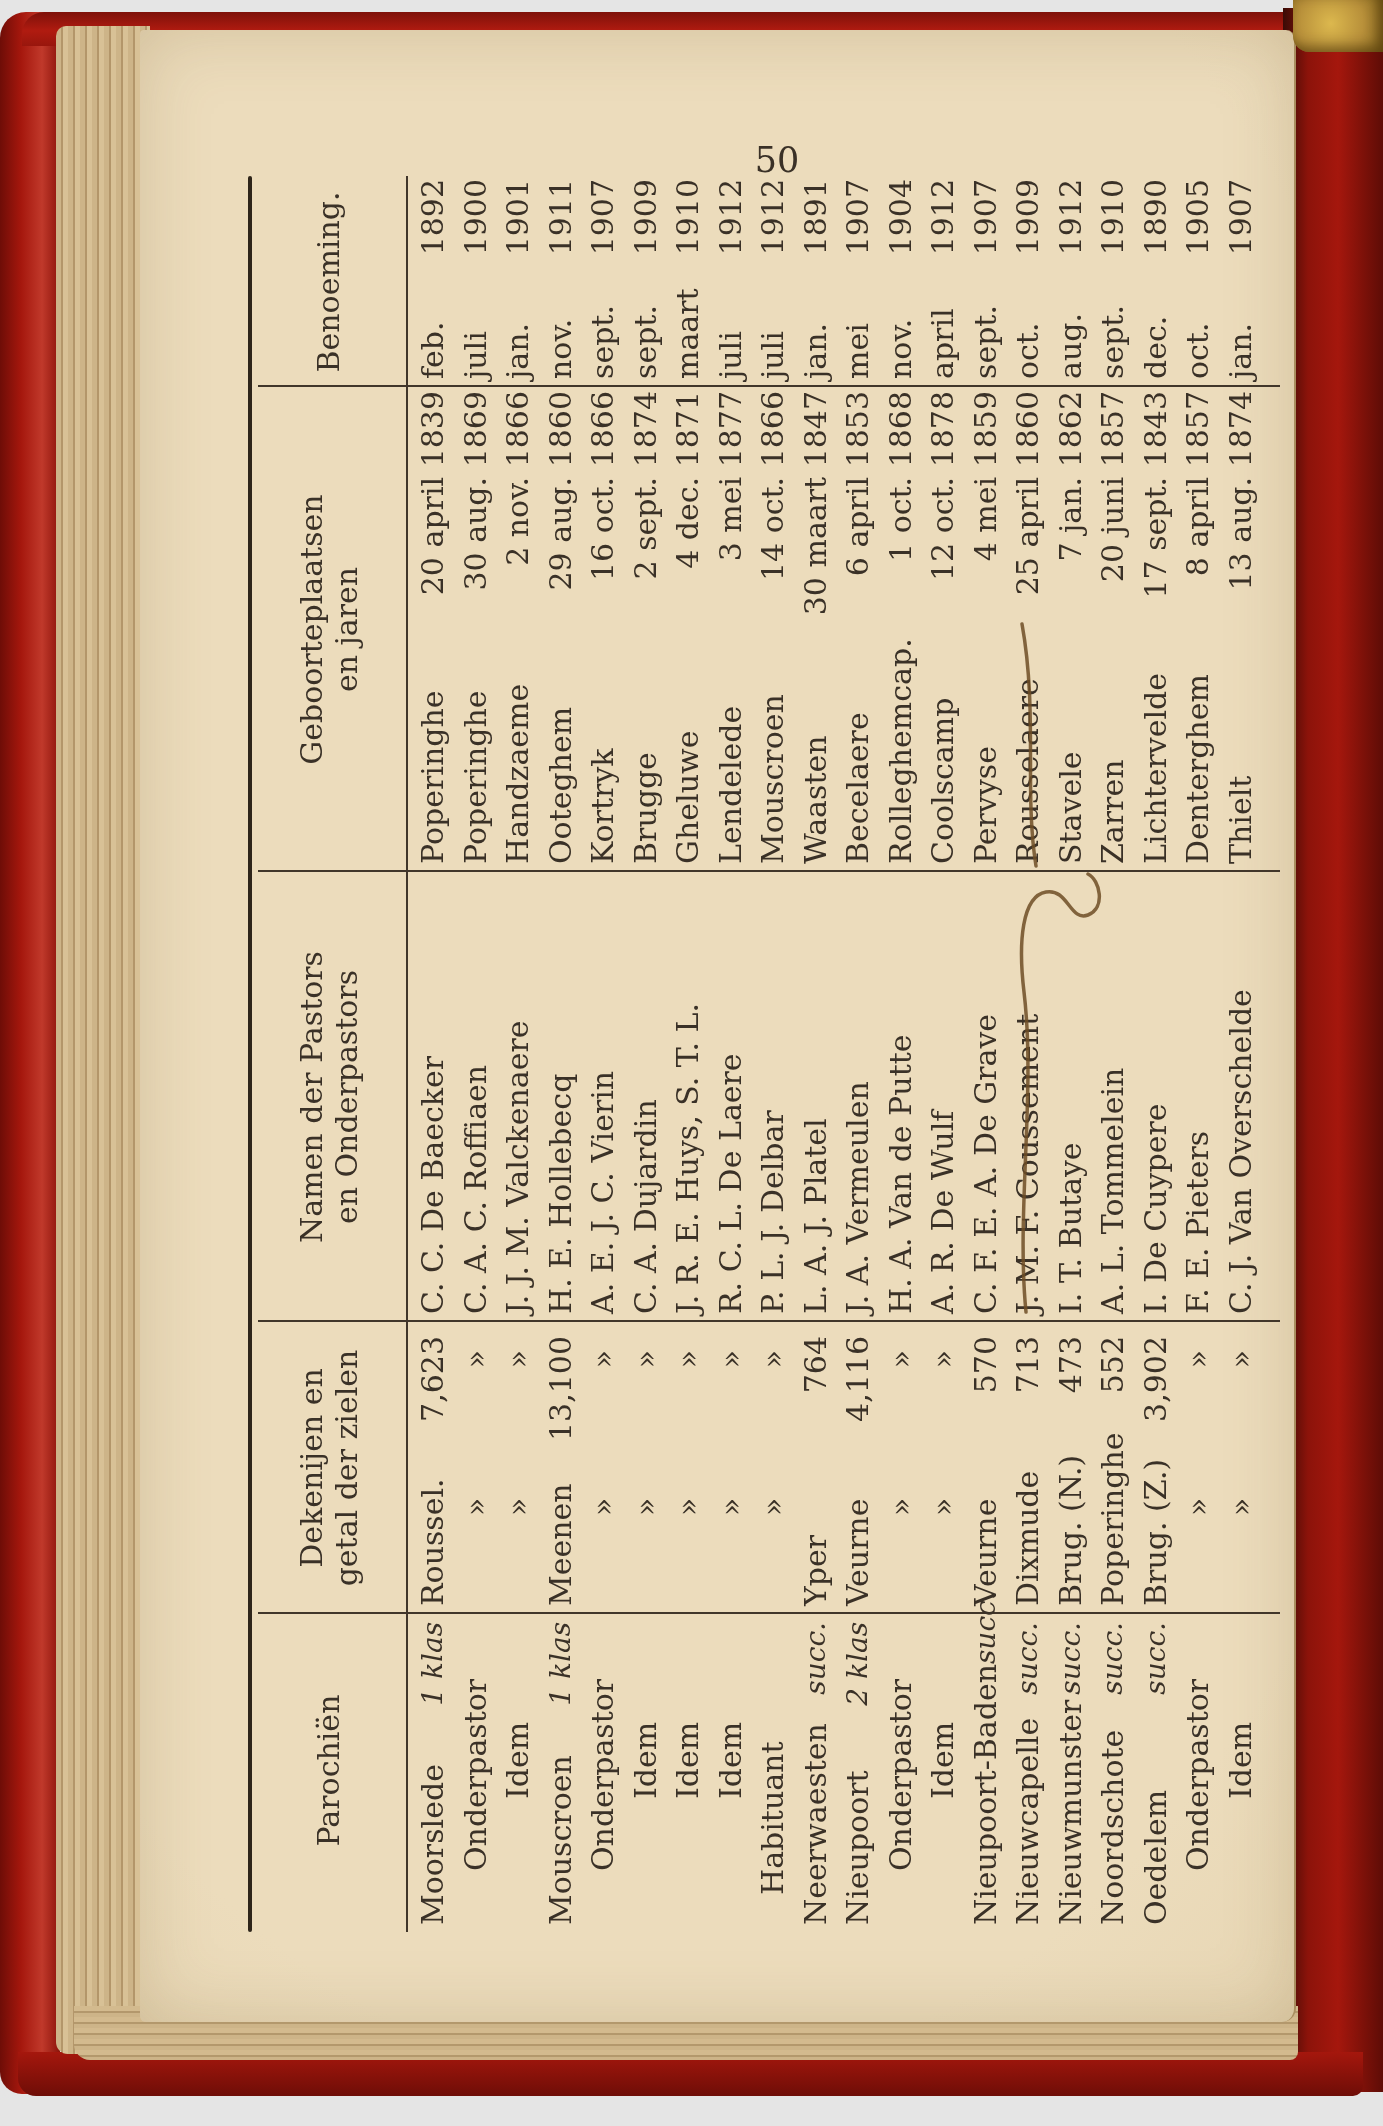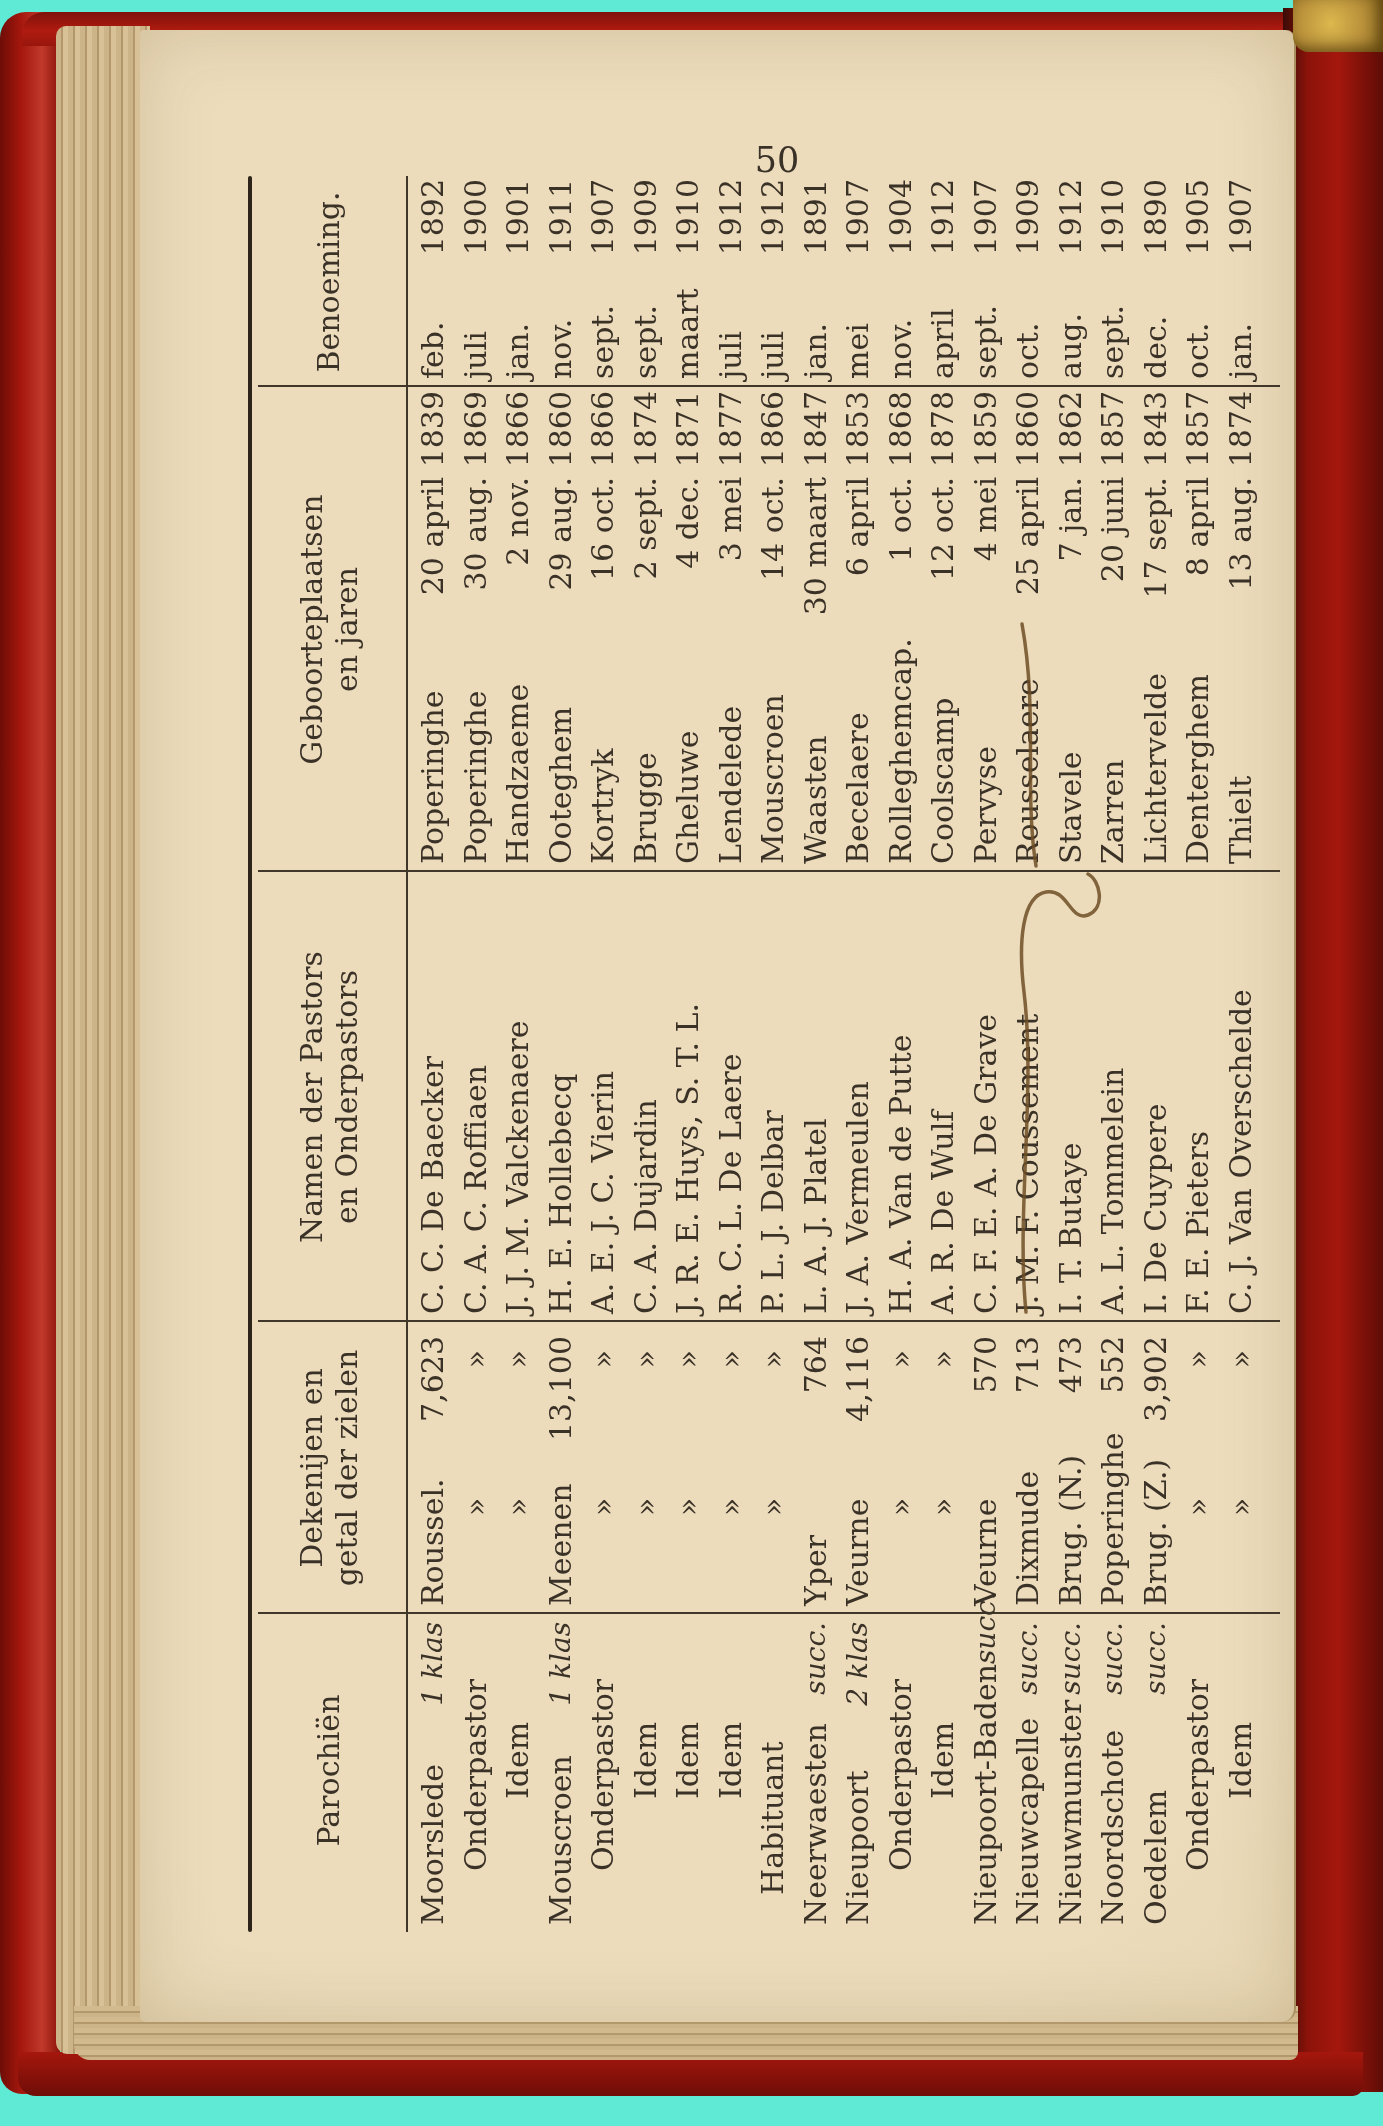--- a/index.html
+++ b/index.html
@@ -1,16 +1,16 @@
 <!DOCTYPE html>
 <html><head>
 <meta charset="utf-8">
 <style>
   html,body{margin:0;padding:0;background:#0d0b08;}
-  .stage{position:relative;width:1383px;height:2126px;background:#5eead4;overflow:hidden;
+  .stage{position:relative;width:1383px;height:2126px;background:#e5e5e5;overflow:hidden;
          font-family:"DejaVu Serif","Liberation Serif",serif;}
   
   .cover-left{position:absolute;left:0;top:12px;width:60px;height:2082px;
     background:linear-gradient(90deg,#6e0d07,#a5170d 35%,#c0392b 70%,#8c130a);
     border-radius:26px 0 0 22px;}
   .cover-top{position:absolute;left:22px;top:12px;width:1290px;height:34px;
     background:linear-gradient(#7e110a,#b01b10 55%,#98160d);border-radius:22px 6px 0 0;}
   .cover-right{position:absolute;right:0;top:8px;width:100px;height:2084px;
     background:linear-gradient(90deg,#3a0b06,#8c130a 25%,#a5170d 55%,#5e0c06);}
   .cover-bottom{position:absolute;left:18px;top:2052px;width:1345px;height:44px;

